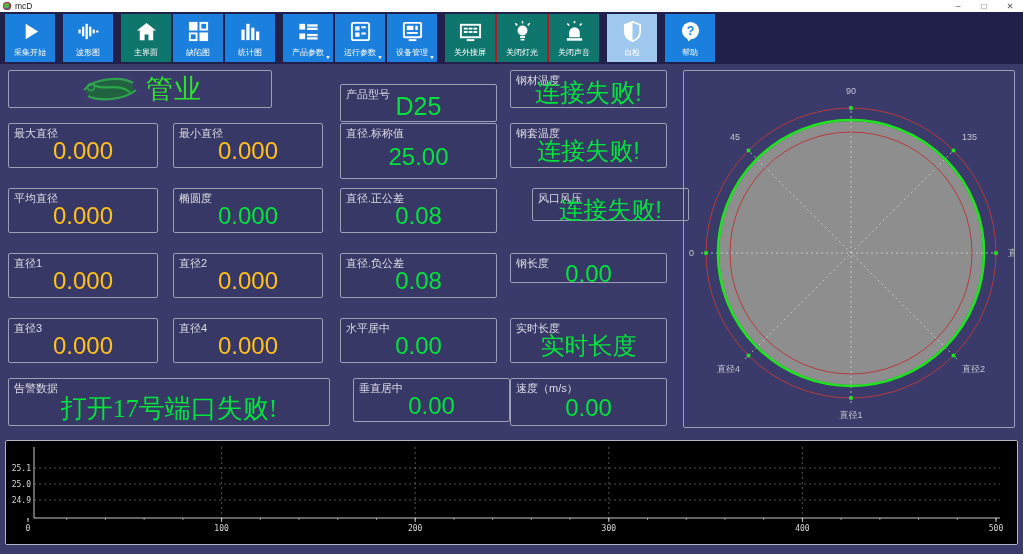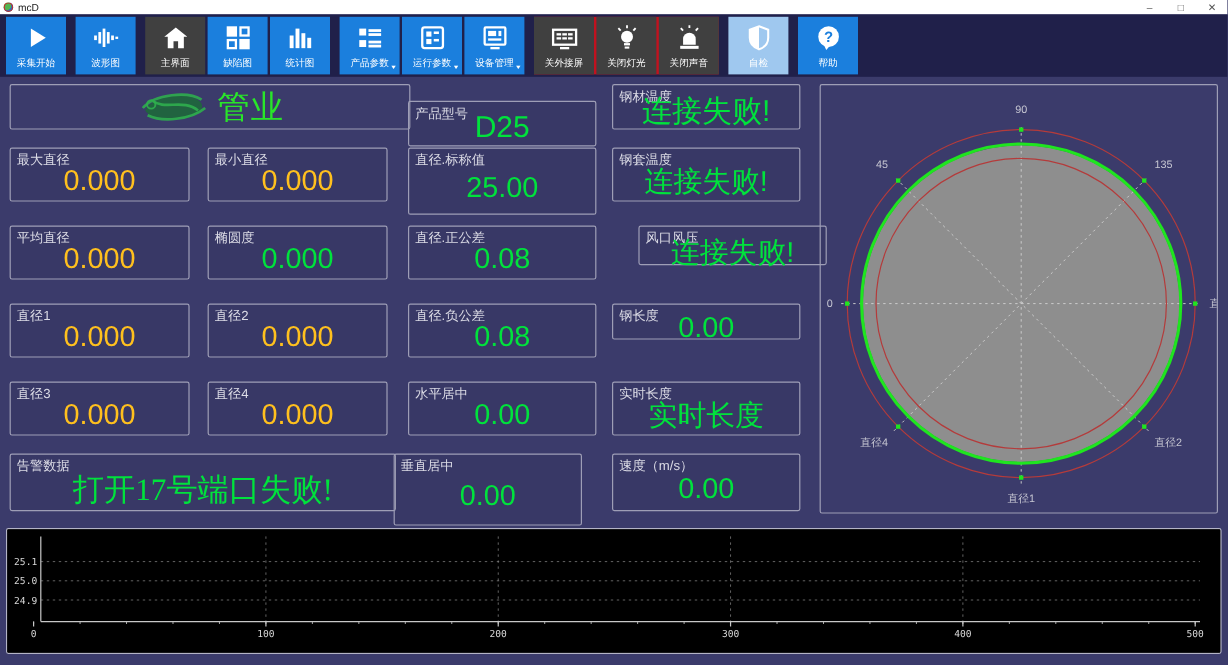--- a/index.html
+++ b/index.html
@@ -20,35 +20,35 @@
   .win-btn{width:26px;text-align:center;font-size:8.5px;color:#555;line-height:12px;cursor:pointer;}
   
   .toolbar{position:absolute;top:12px;left:0;right:0;height:52px;background:#20204a;
     display:flex;align-items:flex-start;padding:2px 0 0 5px;box-sizing:border-box;}
   .tb-group{display:flex;margin-right:8px;}
   .tb-group.red-bg{background:#c1121f;padding:0 0;}
   .tb-btn{width:50px;height:48px;background:#1b7fdd;margin-right:2px;position:relative;
     display:flex;flex-direction:column;align-items:center;justify-content:center;cursor:pointer;}
   .tb-btn:last-child{margin-right:0;}
   .tb-group:not(.red-bg) .tb-btn:last-child{margin-right:0;}
-  .tb-btn.red,.tb-btn.active{background:#404040;}
+  .tb-btn.red,.tb-btn.active{background:#0f766e;}
   .tb-btn.light{background:#9fc8ef;}
   .tb-icon{height:26px;display:flex;align-items:center;justify-content:center;}
   .tb-label{font-size:8px;color:#fff;margin-top:2px;white-space:nowrap;}
   .tb-caret{position:absolute;right:2px;bottom:2px;font-size:6px;color:#fff;transform:scaleY(.8);}
   
   .box{position:absolute;border:1px solid #9e9eb6;border-radius:2px;box-sizing:border-box;background:rgba(0,0,0,0.04);}
   .box-label{position:absolute;top:2px;left:5px;font-size:11px;color:#dcdce6;white-space:nowrap;}
   .box-value{position:absolute;left:2px;right:2px;top:13px;bottom:2px;
     display:flex;align-items:center;justify-content:center;font-size:24px;white-space:nowrap;}
   .box.short .box-value{top:9px;font-size:25px;}
   .box.tall .box-value{top:14px;}
   .box.alarm .box-value{font-size:26px;font-family:Liberation Serif, serif;}
   
-  .logo-box{position:absolute;left:8px;top:70px;width:334px;height:38px;border:1px solid #9e9eb6;
+  .logo-box{position:absolute;left:8px;top:70px;width:264px;height:38px;border:1px solid #9e9eb6;
     border-radius:2px;box-sizing:border-box;display:flex;align-items:center;justify-content:center;}
   .logo-text{font-size:27px;color:#29e629;margin-left:2px;letter-spacing:1px;}
   
   .polar-panel{position:absolute;left:683px;top:70px;width:332px;height:358px;
     border:1px solid #9e9eb6;border-radius:2px;box-sizing:border-box;overflow:hidden;}
   .trend-panel{position:absolute;left:5px;top:440px;width:1013px;height:105px;
     border:1px solid #b4b4c6;border-radius:2px;box-sizing:border-box;background:#000;overflow:hidden;}
 </style>
 </head>
 <body>
@@ -331,21 +331,21 @@
 </div>
 <div class="box" style="left:510px;top:318px;width:157px;height:45px">
   <div class="box-label">实时长度</div>
   <div class="box-value" style="color: rgb(0, 226, 60);">实时长度</div>
 </div>
 
 <div class="box tall alarm" style="left:8px;top:378px;width:322px;height:48px">
   <div class="box-label">告警数据</div>
   <div class="box-value" style="color: rgb(0, 226, 60);">打开17号端口失败!</div>
 </div>
-<div class="box tall" style="left:328px;top:378px;width:157px;height:60px">
+<div class="box tall" style="left:353px;top:378px;width:157px;height:44px">
   <div class="box-label">垂直居中</div>
   <div class="box-value" style="color: rgb(0, 226, 60);">0.00</div>
 </div>
 <div class="box tall" style="left:510px;top:378px;width:157px;height:48px">
   <div class="box-label">速度（m/s）</div>
   <div class="box-value" style="color: rgb(0, 226, 60);">0.00</div>
 </div>
 
 <div class="polar-panel"><svg width="330" height="356" viewBox="0 0 330 356">
       <circle cx="167" cy="182" r="132" fill="#8e8e8e"></circle>

